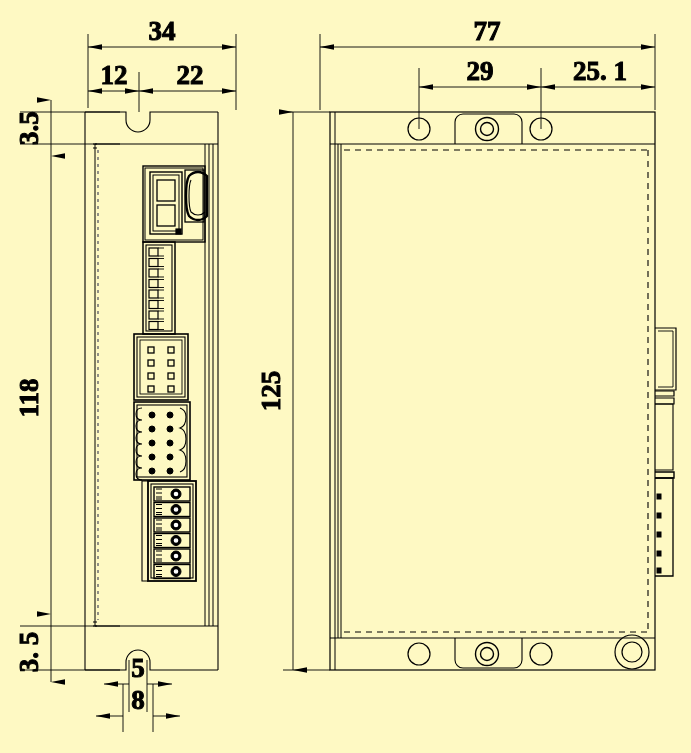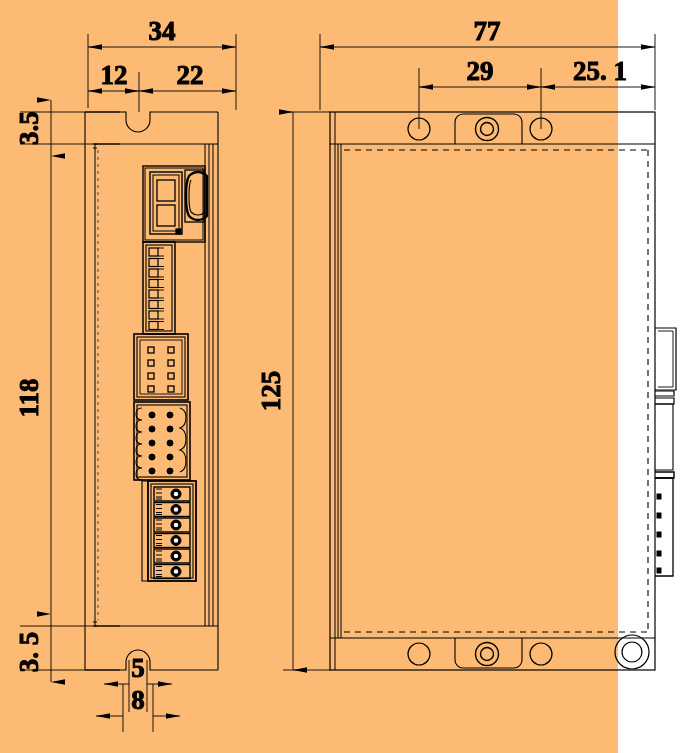--- a/index.html
+++ b/index.html
@@ -2,21 +2,21 @@
 <html><head>
 <meta charset="utf-8">
 <title>Stepper Driver Dimensional Drawing</title>
 <style>
   html,body{margin:0;padding:0;background:#ffffff;}
   body{
     width:691px;height:753px;overflow:hidden;
     font-family:"Liberation Serif", serif;
     color:#000000;
   }
-  #sheet{position:relative;width:618px;height:753px;background:#fdba74;}
+  #sheet{position:relative;width:691px;height:753px;background:#fef9c3;}
   svg{display:block;}
   .dimtext{
     font-family:"Liberation Serif", serif;
     font-size:27px;
     font-weight:700;
     fill:#000;
     letter-spacing:0px;
   }
 </style>
 </head>

